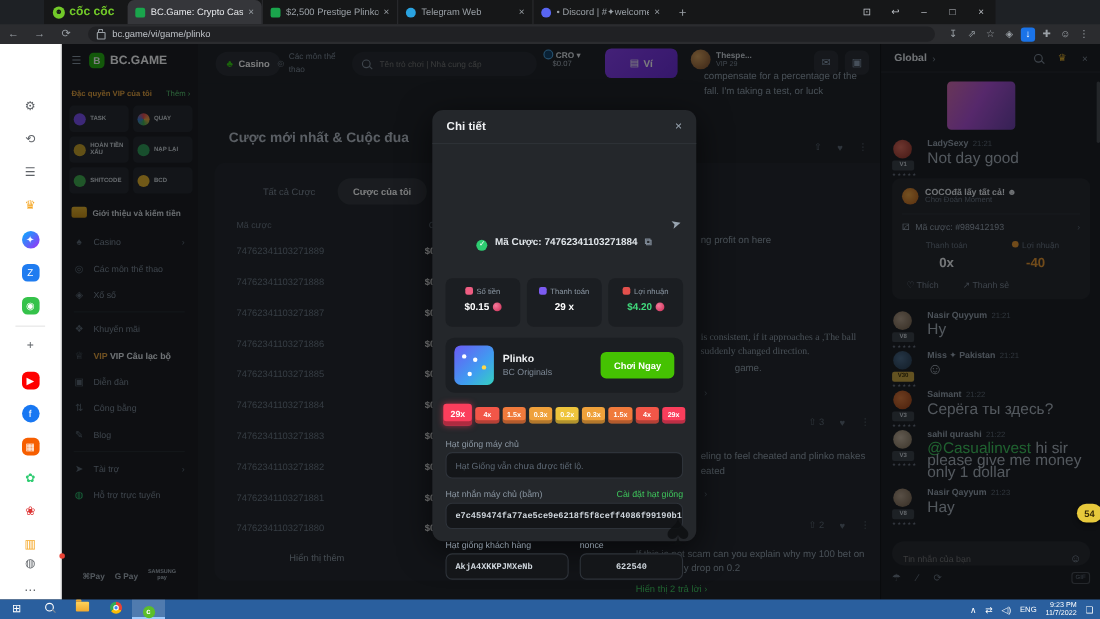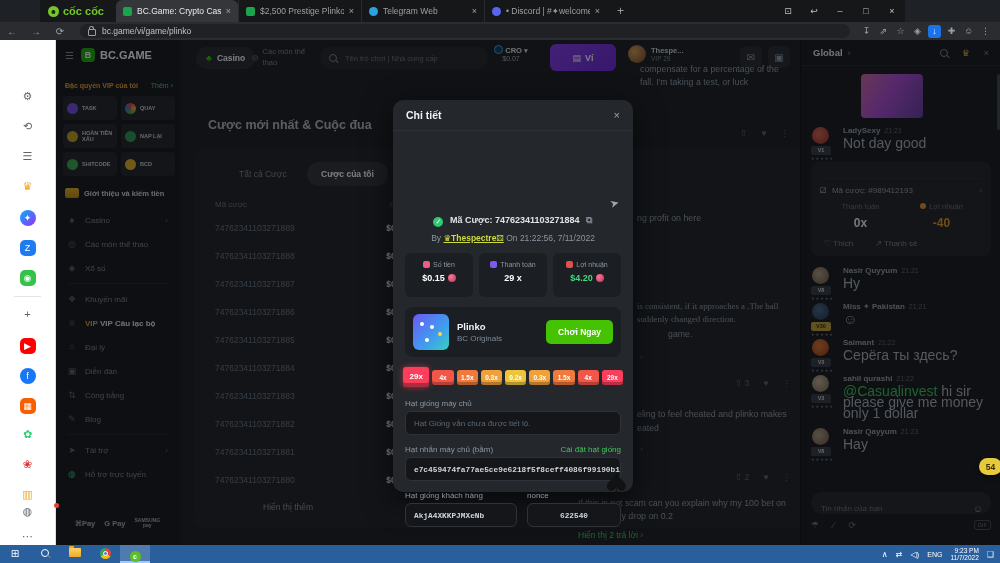--- a/index.html
+++ b/index.html
@@ -332,25 +332,20 @@
     <span class="nic">❖</span>
     <span>Khuyến mãi</span>
 
   </div>
   <div class="nitem vip ">
     <span class="nic">♕</span>
     <span><span class="viptag">VIP</span> VIP Câu lạc bộ</span>
 
   </div>
   <div class="nitem  ">
-    <span class="nic">○</span>
-    <span>Đại lý</span>
-
-  </div>
-  <div class="nitem  ">
     <span class="nic">▣</span>
     <span>Diễn đàn</span>
 
   </div>
   <div class="nitem  ">
     <span class="nic">⇅</span>
     <span>Công bằng</span>
 
   </div>
   <div class="nitem  ">
@@ -487,20 +482,27 @@
       <div class="meme"></div>
     </div>
     <div class="cmsg">
       <span class="ava" style="background:radial-gradient(circle at 40% 40%,#e06a5a,#8e2f24)"></span>
       <span class="vbadge ">V1</span>
       <span class="vstars">★★★★★</span>
       <div class="mhead"><span>LadySexy</span><span class="mtime">21:21</span></div>
       <div class="mtext">Not day good</div>
     </div>
     <div class="betcard">
+      <div class="bc-head">
+        <span class="bc-ava"></span>
+        <span>
+          <div class="bc-title">COCOđã lấy tất cả! ☻</div>
+          <div class="bc-sub">Chơi Đoán Moment</div>
+        </span>
+      </div>
       <div class="bc-bet">
         <span>⚂</span>
         <span>Mã cược: #989412193</span>
         <span class="bc-chev">›</span>
       </div>
       <div class="bc-cols">
         <div>
                 <div class="bc-l">Thanh toán</div>
                 <div class="bc-v">0x</div>
               </div>
@@ -597,26 +599,20 @@
     <div class="m-head">
       <span class="m-title">Chi tiết</span>
       <span class="m-close">×</span>
     </div>
     <div class="m-body">
       <span class="m-share">➤</span>
       <div class="m-betid">
         <span class="gcheck">✓</span>
         <span>Mã Cược:</span> <span>74762341103271884</span>
         <span class="copy-ic">⧉</span>
-      </div>
-      <div class="m-by">
-        <span>By</span>
-        <span class="uname">♛Thespectre⚄</span>
-        <span>On</span>
-        <span>21:22:56, 7/11/2022</span>
       </div>
       <div class="stats" id="stats">
   <div class="stat">
     <div class="slabel"><span class="sdot" style="background:#ef5d82"></span>Số tiền</div>
     <div class="sval" style="color:#ffffff">$0.15<i class="coin"></i></div>
   </div>
   <div class="stat">
     <div class="slabel"><span class="sdot" style="background:#7c5bf1"></span>Thanh toán</div>
     <div class="sval" style="color:#ffffff">29 x</div>
   </div>

